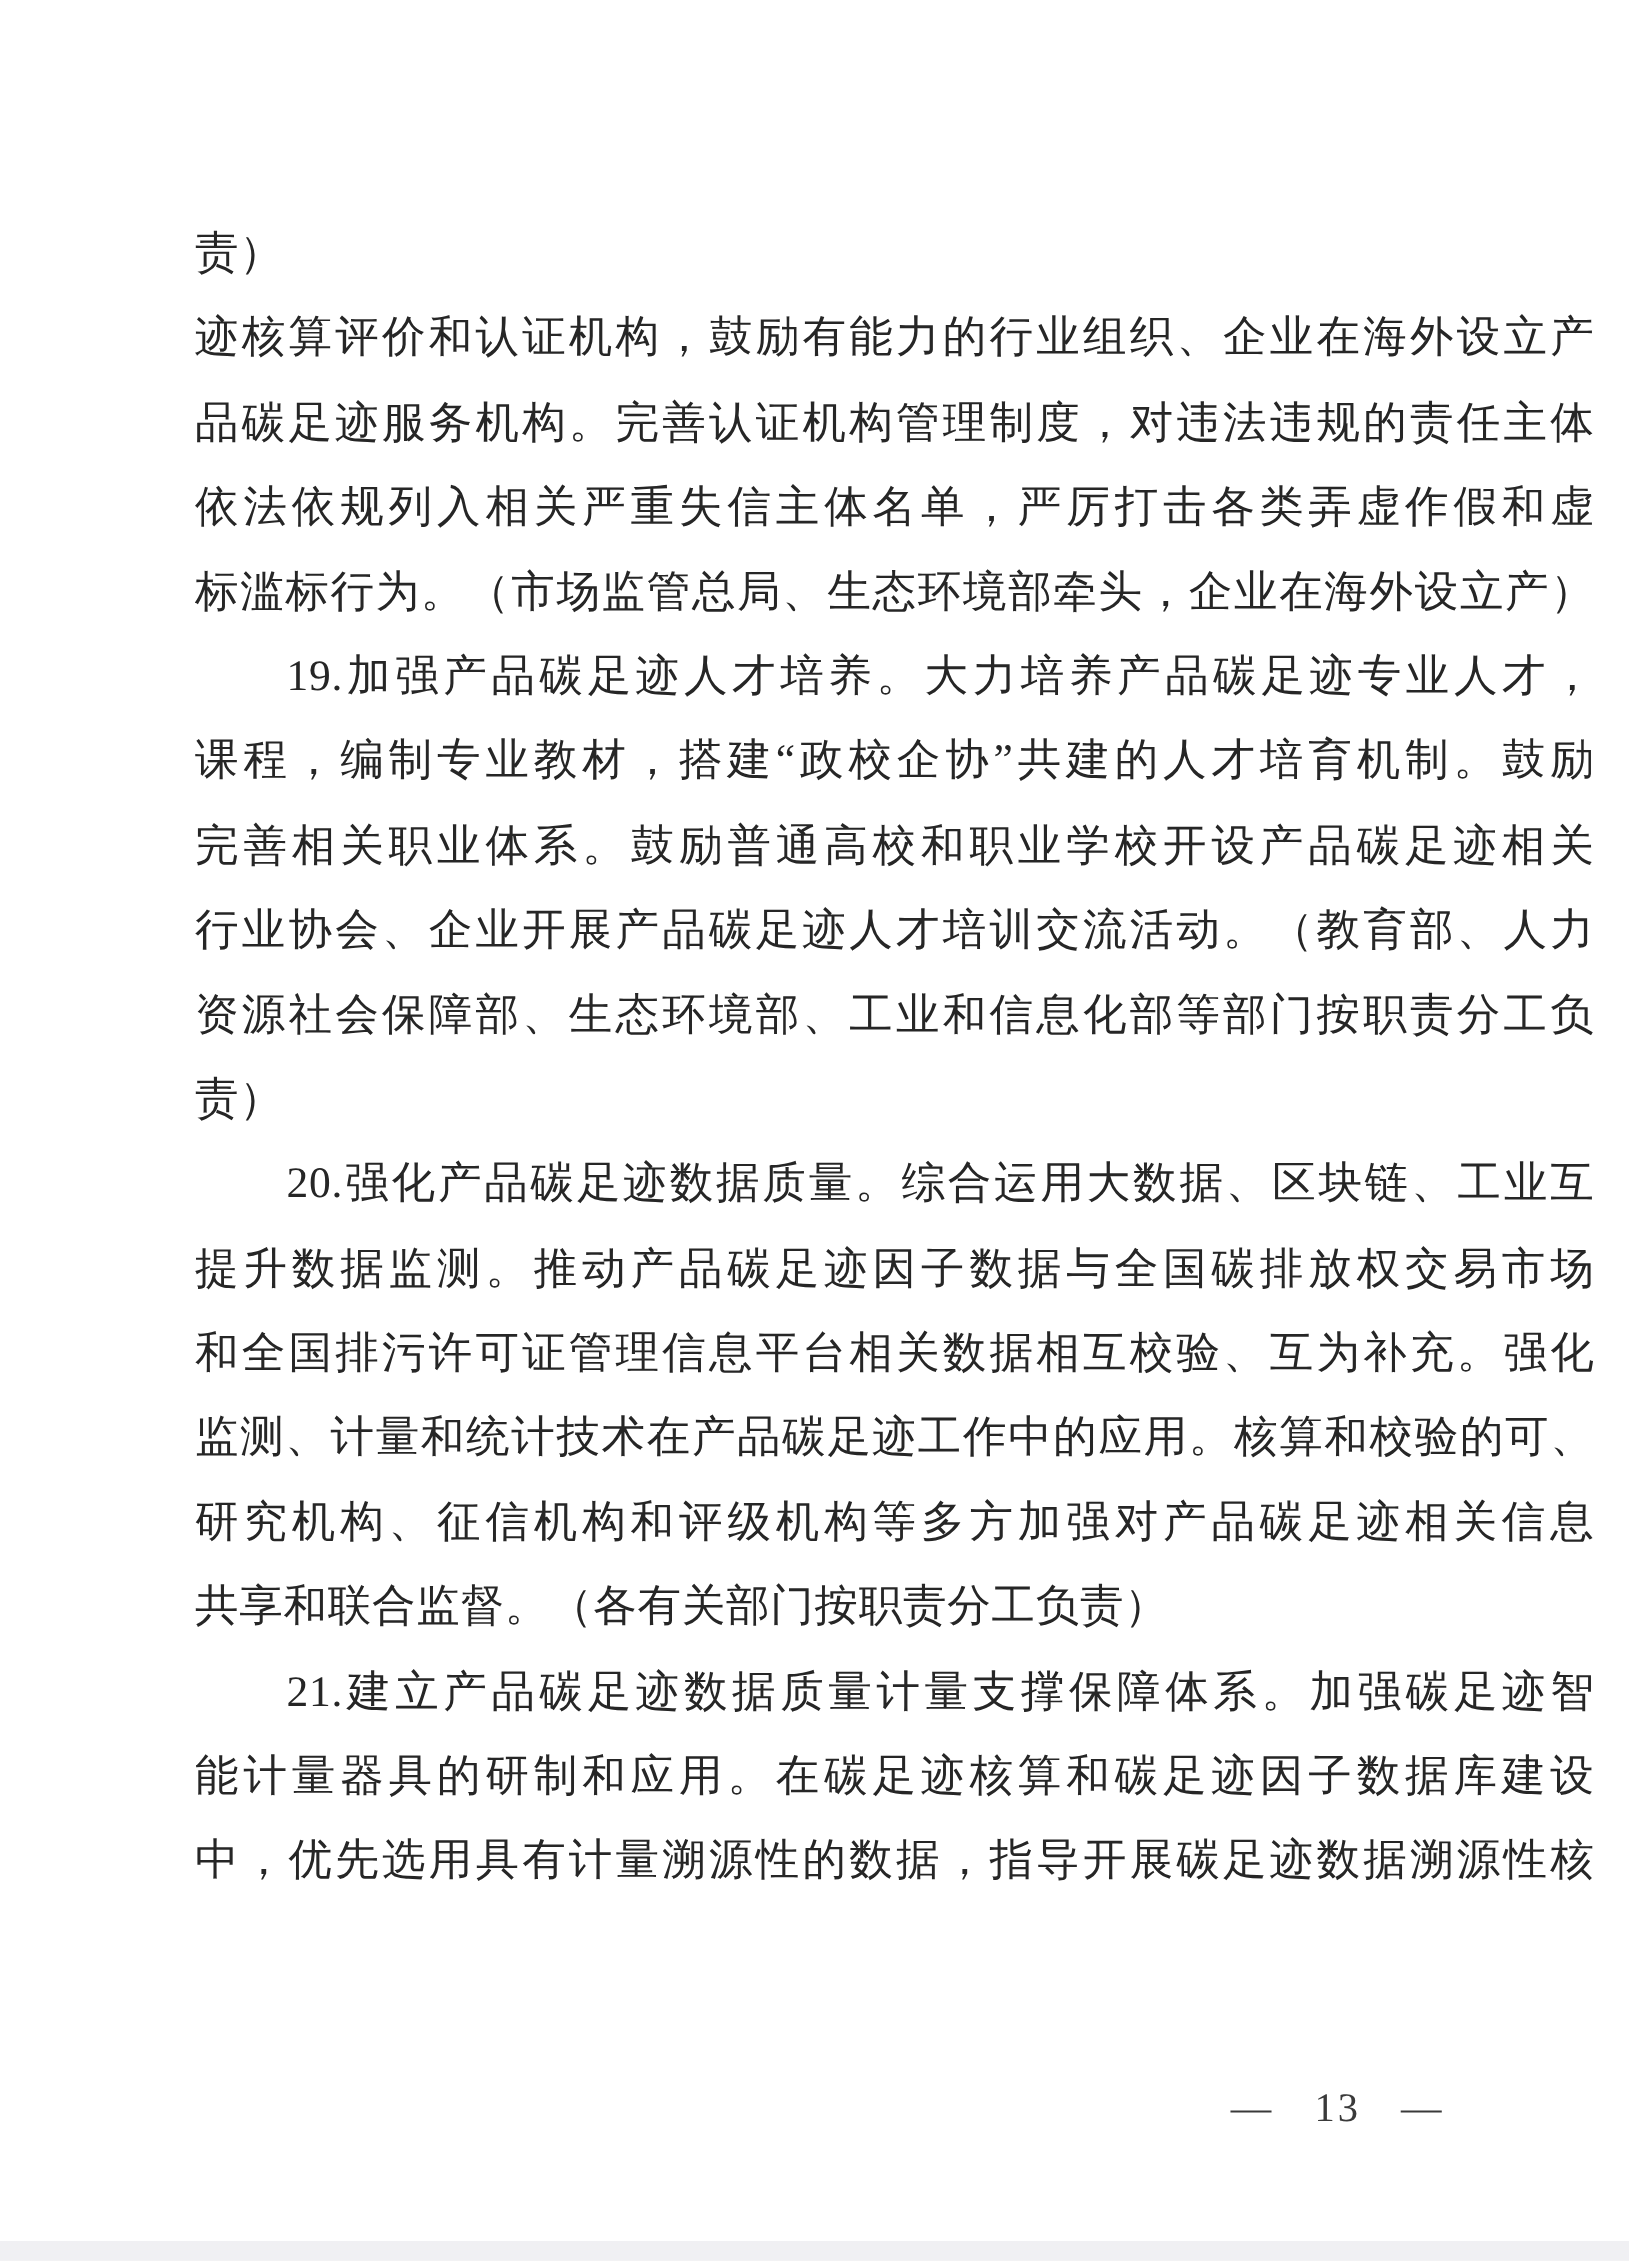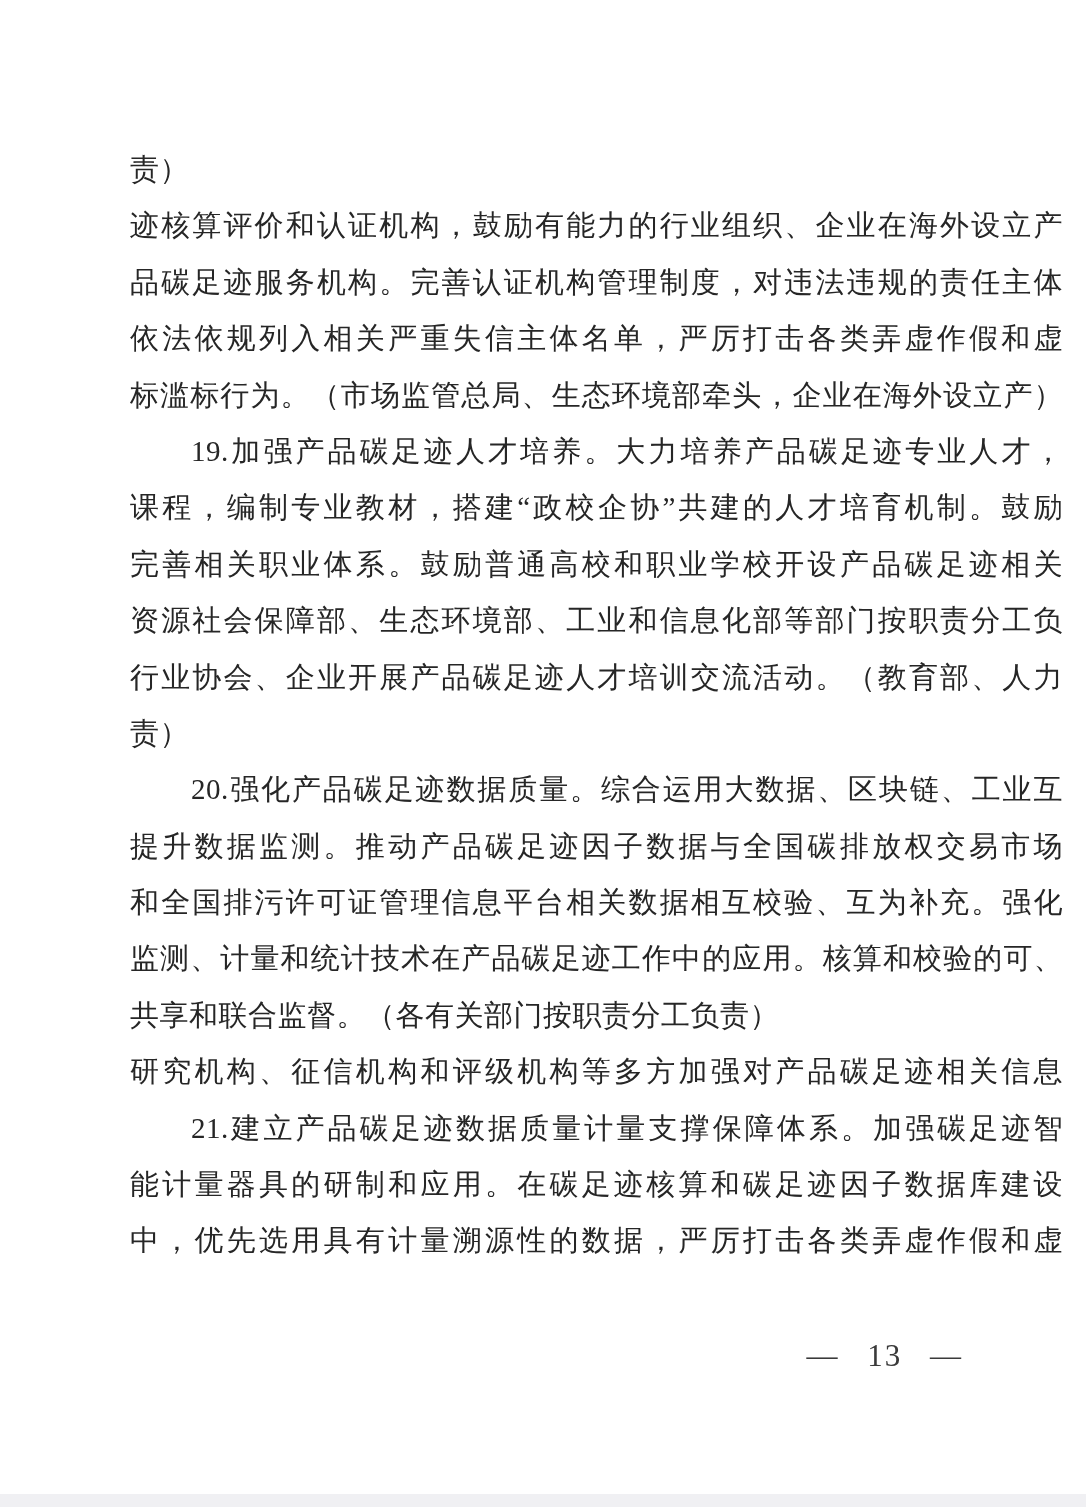--- a/index.html
+++ b/index.html
@@ -37,25 +37,25 @@
   .line.left {
     text-align: left;
     text-align-last: left;
     -moz-text-align-last: left;
   }
   .line.indent {
     padding-left: 61px;
   }
   .footer {
     position: absolute;
-    top: 1338px;
+    top: 1390px;
     right: 123px;
     height: 40px;
     color: #3a3a3a;
-    font-size: 31px;
+    font-size: 27px;
     letter-spacing: 2px;
     word-spacing: 18px;
     white-space: nowrap;
     margin-left: 36px;
   }
   .scan-edge {
     position: absolute;
     left: 0;
     bottom: 0;
     width: 1086px;
@@ -69,32 +69,32 @@
 <div class="page">
   <div class="content">
     <div class="line left">责）</div>
     <div class="line">迹核算评价和认证机构，鼓励有能力的行业组织、企业在海外设立产</div>
     <div class="line">品碳足迹服务机构。完善认证机构管理制度，对违法违规的责任主体</div>
     <div class="line">依法依规列入相关严重失信主体名单，严厉打击各类弄虚作假和虚</div>
     <div class="line">标滥标行为。（市场监管总局、生态环境部牵头，企业在海外设立产）</div>
     <div class="line indent">19.加强产品碳足迹人才培养。大力培养产品碳足迹专业人才，</div>
     <div class="line">课程，编制专业教材，搭建“政校企协”共建的人才培育机制。鼓励</div>
     <div class="line">完善相关职业体系。鼓励普通高校和职业学校开设产品碳足迹相关</div>
+    <div class="line">行业协会、企业开展产品碳足迹人才培训交流活动。（教育部、人力</div>
     <div class="line">资源社会保障部、生态环境部、工业和信息化部等部门按职责分工负</div>
-    <div class="line">行业协会、企业开展产品碳足迹人才培训交流活动。（教育部、人力</div>
     <div class="line left">责）</div>
     <div class="line indent">20.强化产品碳足迹数据质量。综合运用大数据、区块链、工业互</div>
     <div class="line">提升数据监测。推动产品碳足迹因子数据与全国碳排放权交易市场</div>
     <div class="line">和全国排污许可证管理信息平台相关数据相互校验、互为补充。强化</div>
     <div class="line">监测、计量和统计技术在产品碳足迹工作中的应用。核算和校验的可、</div>
+    <div class="line">研究机构、征信机构和评级机构等多方加强对产品碳足迹相关信息</div>
     <div class="line left">共享和联合监督。（各有关部门按职责分工负责）</div>
-    <div class="line">研究机构、征信机构和评级机构等多方加强对产品碳足迹相关信息</div>
     <div class="line indent">21.建立产品碳足迹数据质量计量支撑保障体系。加强碳足迹智</div>
     <div class="line">能计量器具的研制和应用。在碳足迹核算和碳足迹因子数据库建设</div>
-    <div class="line">中，优先选用具有计量溯源性的数据，严厉打击各类弄虚作假和虚</div>
+    <div class="line">中，优先选用具有计量溯源性的数据，指导开展碳足迹数据溯源性核</div>
   </div>
 
   <div class="footer">
     <span>— 13 —</span>
   </div>
 
   <div class="scan-edge"></div>
 </div>
 
 </body></html>

